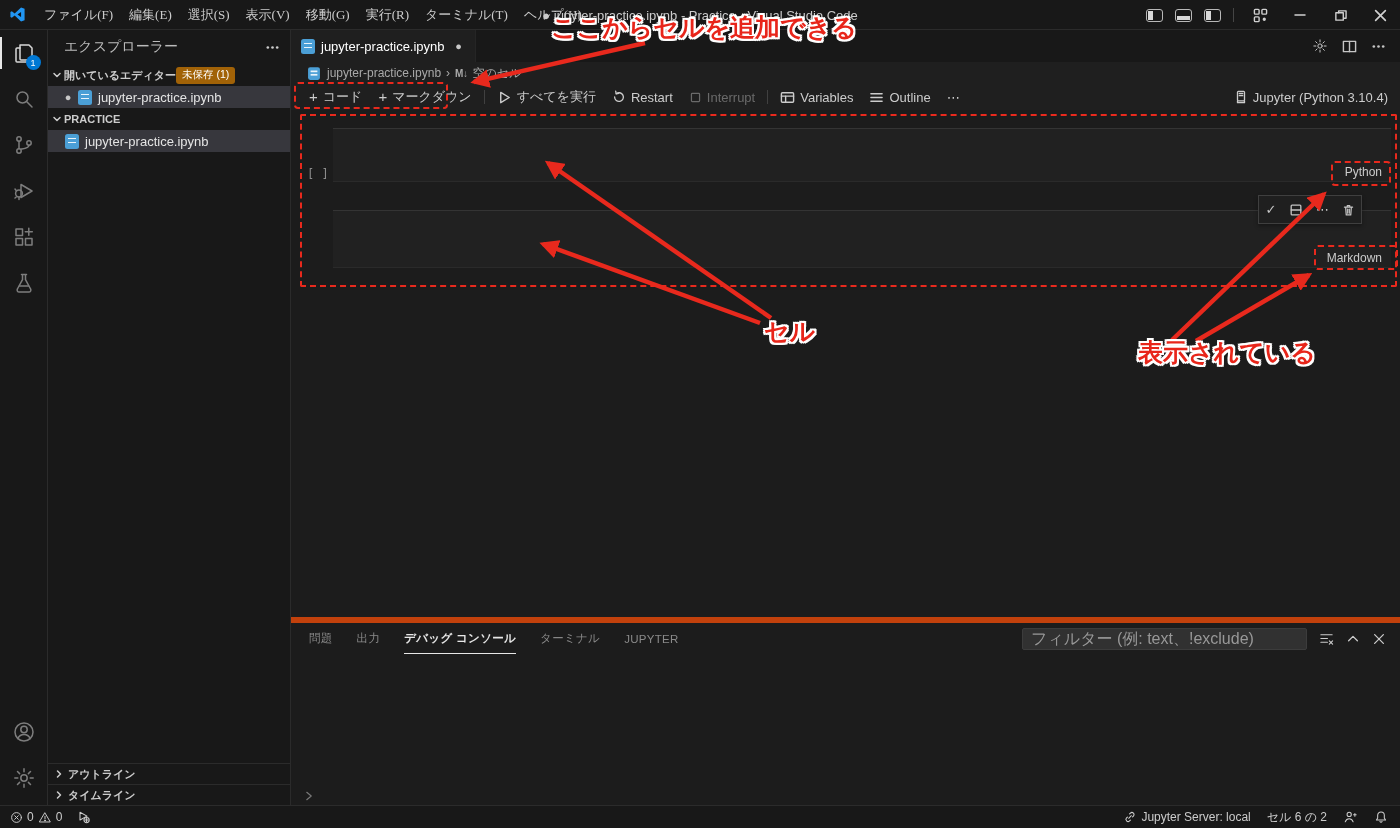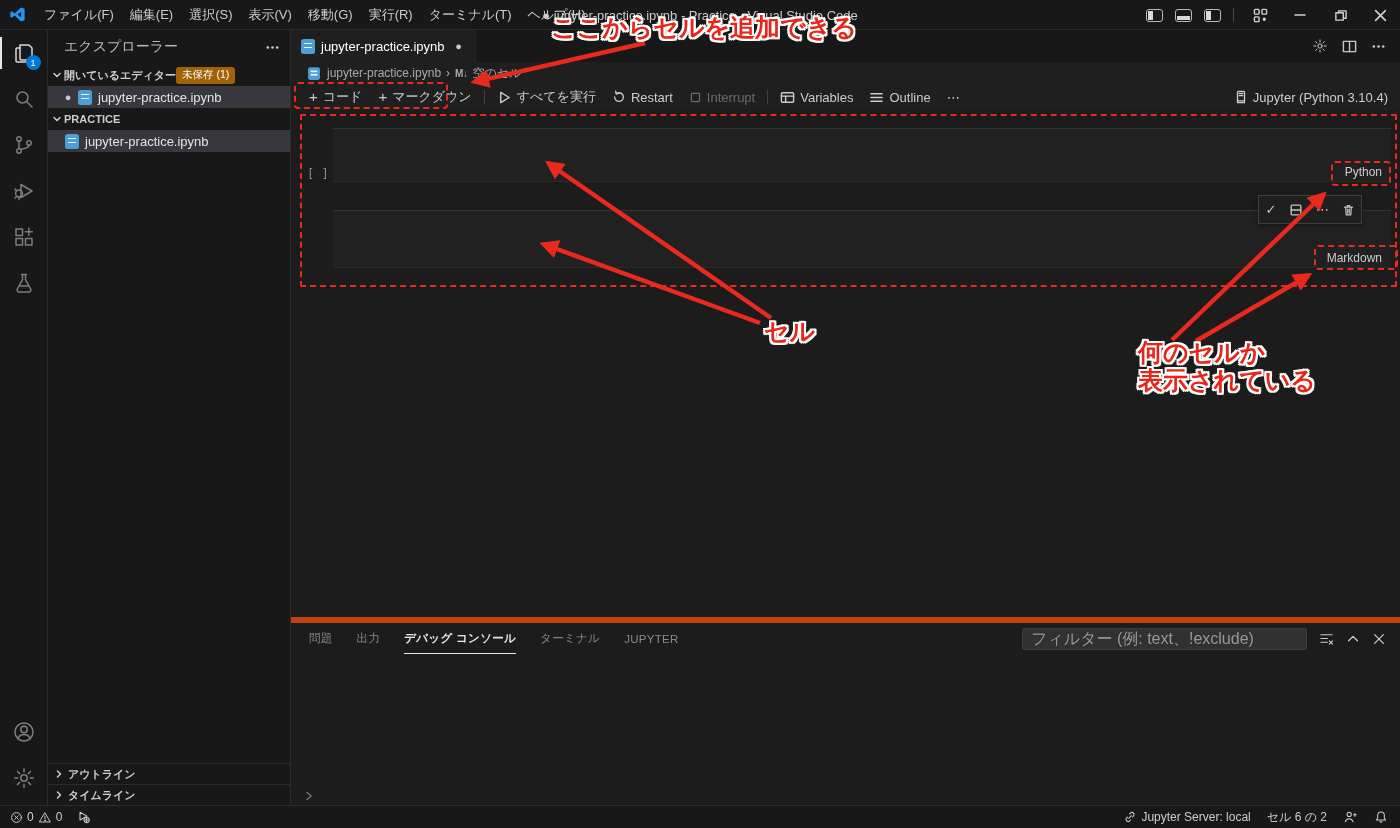--- a/index.html
+++ b/index.html
@@ -4,21 +4,21 @@
 <style>
   * { margin:0; padding:0; box-sizing:border-box; }
   html,body { width:1400px; height:828px; background:#1f1f1f; overflow:hidden; }
   body { font-family:"Liberation Sans","DejaVu Sans",sans-serif; color:#cccccc; font-size:13px; position:relative; }
   svg { display:block; }
   .ic { stroke:currentColor; fill:none; stroke-width:1.5; stroke-linecap:round; stroke-linejoin:round; }
 
   
   .titlebar { position:absolute; left:0; top:0; width:1400px; height:30px; background:#181818; border-bottom:1px solid #2b2b2b; display:flex; align-items:center; z-index:5; }
   .vslogo { width:17px; height:17px; margin:0 10px 0 9px; }
-  .menu { display:flex; }
+  .menu { display:flex;font-family:Liberation Serif, serif; }
   .menu-item { padding:3px 8px; border-radius:5px; color:#cccccc; cursor:default; }
   .title-center { position:absolute; left:50%; top:0; height:30px; display:flex; align-items:center; transform:translateX(-50%); color:#cccccc; white-space:nowrap; }
   .win-right { position:absolute; right:0; top:0; height:30px; display:flex; align-items:center; }
   .layout-ic { width:17px; height:13px; border:1.4px solid #b8b8b8; border-radius:3px; margin:0 6px; position:relative; }
   .layout-ic .fill { position:absolute; background:#d8d8d8; }
   .lay-left .fill { left:1px; top:1px; bottom:1px; width:5px; }
   .lay-bottom .fill { left:1px; right:1px; bottom:1px; height:4px; }
   .lay-right .fill { left:1px; top:1px; bottom:1px; width:5px; }
   .tsep { width:1px; height:14px; background:#454545; margin:0 6px; }
   .winbtn { width:40px; height:30px; display:flex; align-items:center; justify-content:center; color:#d0d0d0; }
@@ -487,21 +487,20 @@
 </div>
 
 <div class="ann ann-rect" style="left:294px; top:82px; width:154px; height:27px;"></div>
 <div class="ann ann-rect" style="left:300px; top:114px; width:1097px; height:173px; border-radius:2px;"></div>
 <div class="ann ann-rect" style="left:1331px; top:161px; width:60px; height:25px;"></div>
 <div class="ann ann-rect" style="left:1314px; top:245px; width:84px; height:25px;"></div>
 
 <div class="ann ann-text" style="left:551px; top:13px;">ここからセルを追加できる</div>
 <div class="ann ann-text" style="left:764px; top:317px;">セル</div>
 <div class="ann ann-text" style="left:1138px; top:338px;">
-  <div>何のセルか</div>
   <div>表示されている</div>
 </div>
 
 <svg class="arrows" width="1400" height="828" viewBox="0 0 1400 828">
   <defs>
     <marker id="ah" viewBox="0 0 10 10" refX="8" refY="5" markerWidth="4.2" markerHeight="4.2" orient="auto-start-reverse">
       <path d="M0 0 L10 5 L0 10 z" fill="#e8291d"></path>
     </marker>
   </defs>
   <g stroke="#e8291d" stroke-width="4.5">

